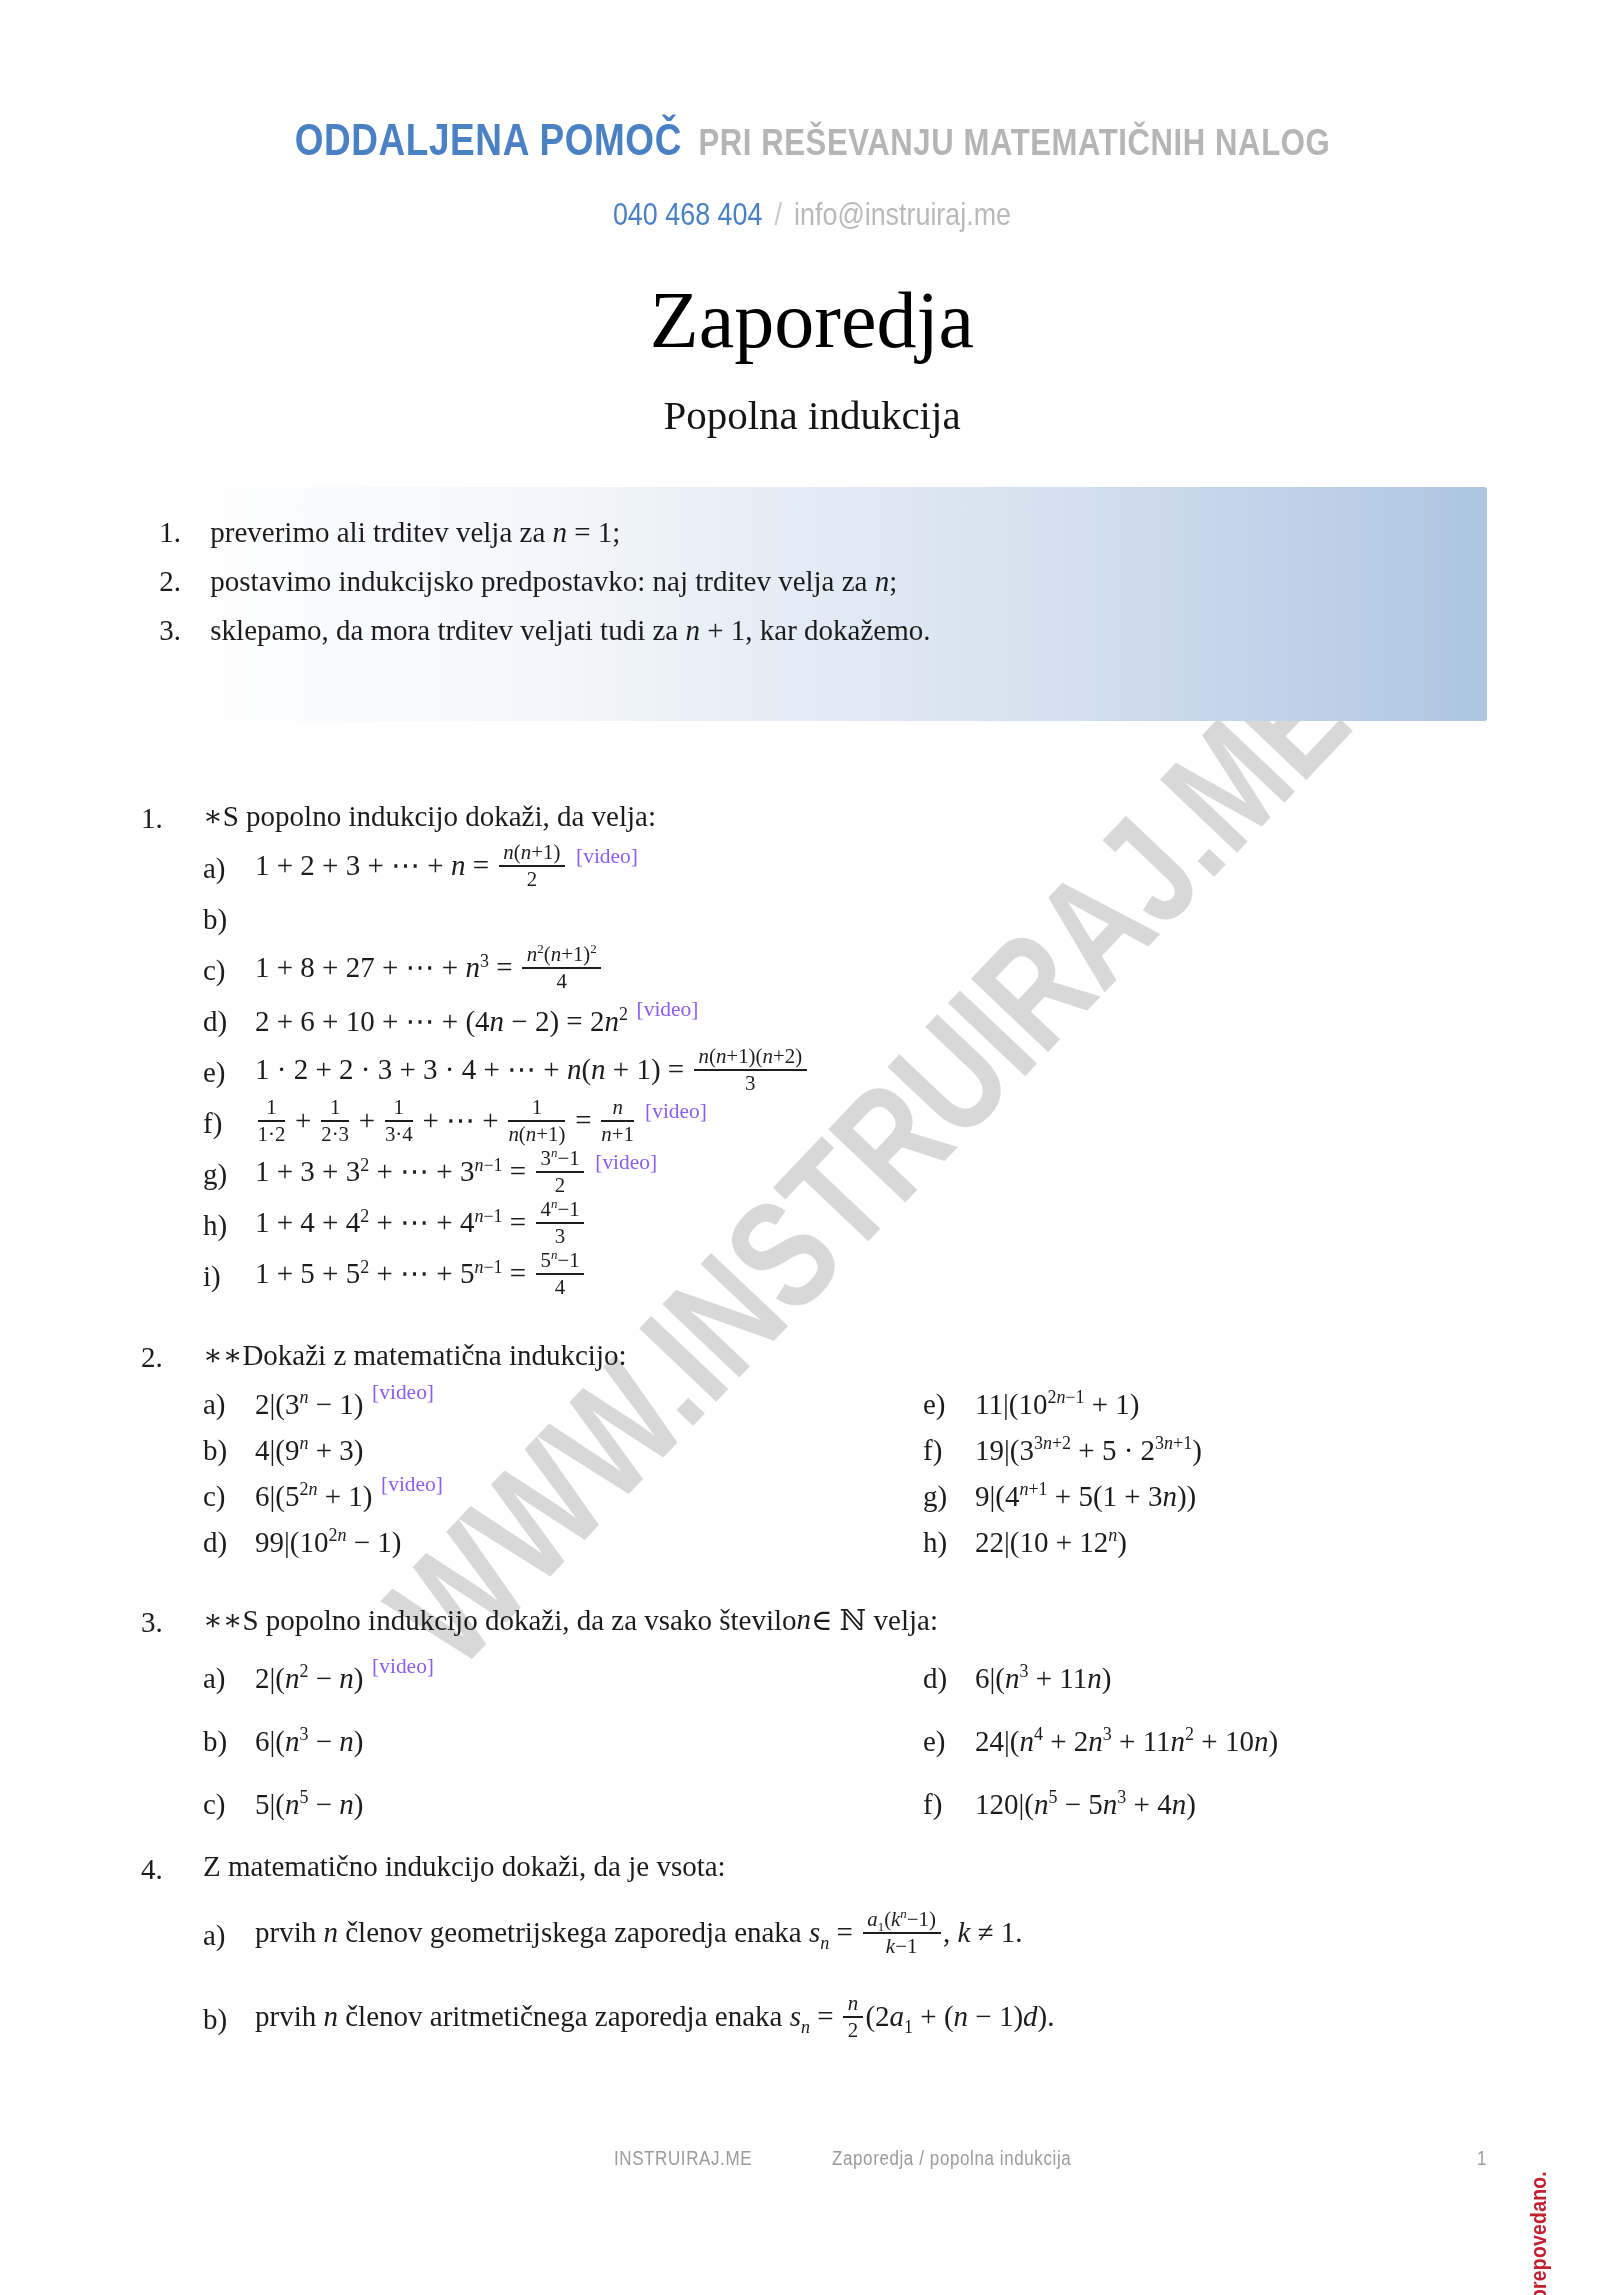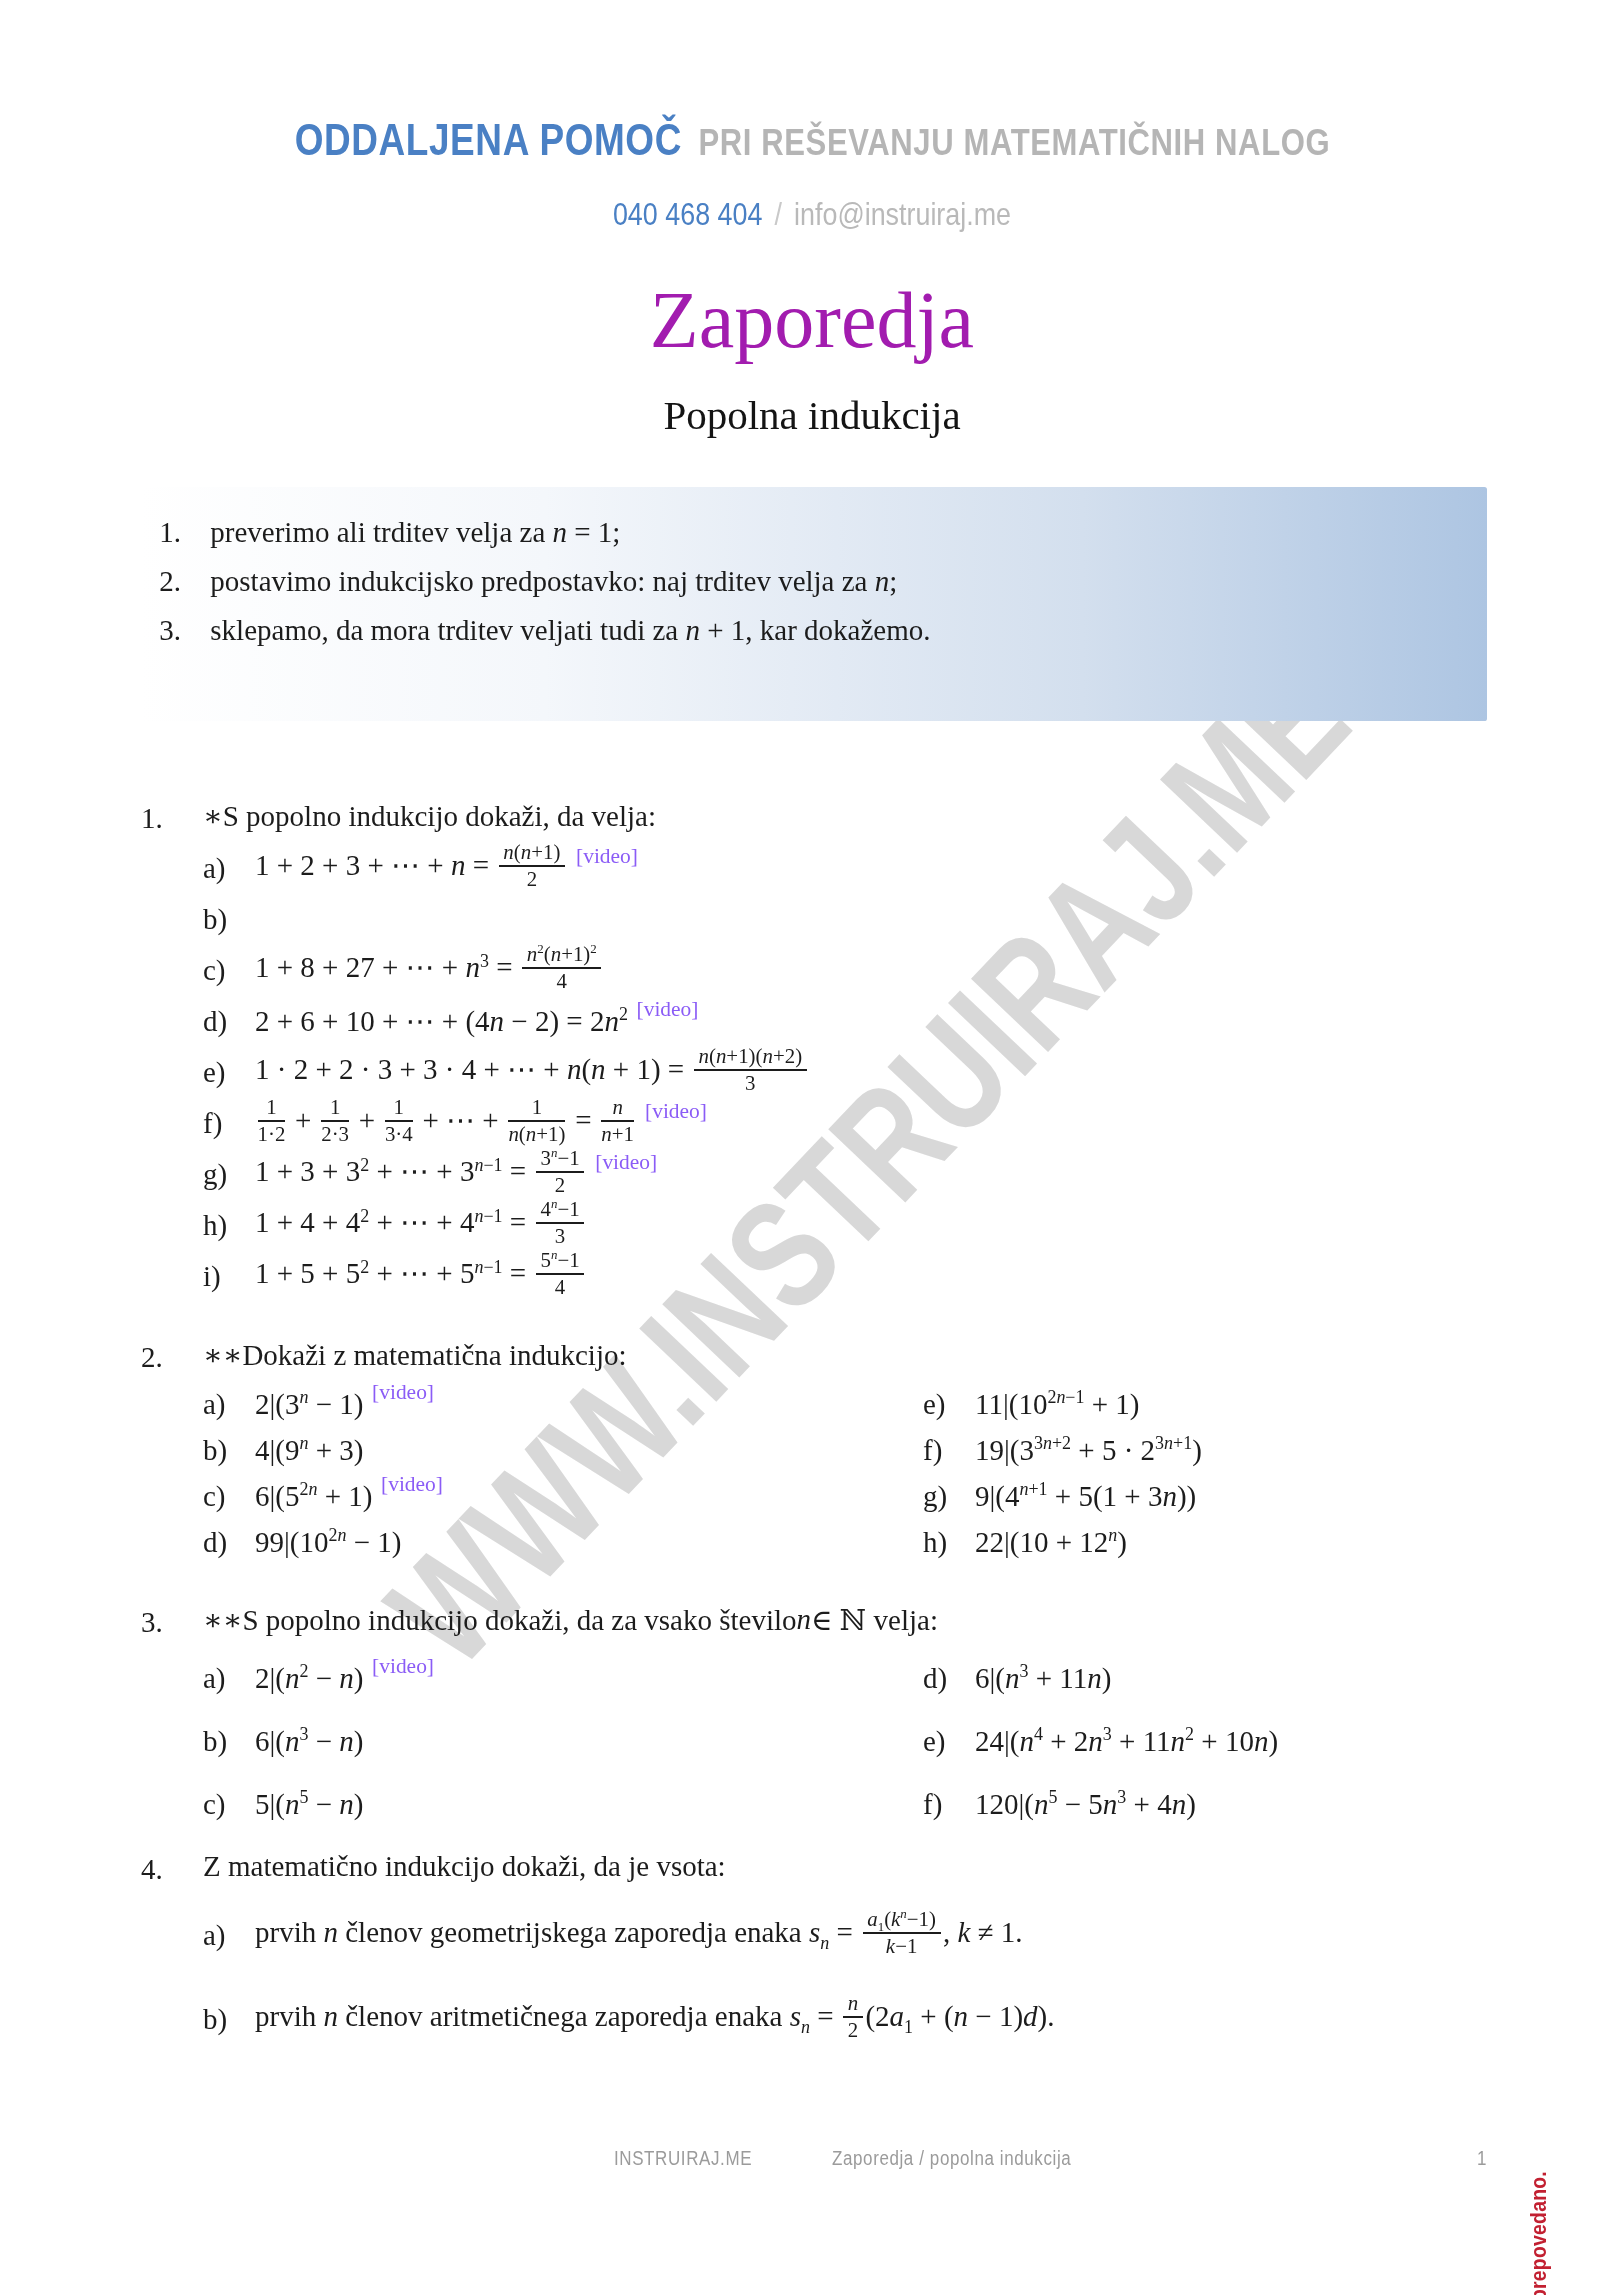--- a/index.html
+++ b/index.html
@@ -14,21 +14,21 @@
   .tagline{font-family:"Liberation Sans","DejaVu Sans",sans-serif;font-weight:bold;
          font-size:37px;color:#b5b5b5;letter-spacing:0.7px;margin-left:19.6px;}
   .contact-line{position:absolute;top:196px;left:0;width:100%;text-align:center;
          font-family:"Liberation Sans","DejaVu Sans",sans-serif;font-size:32px;}
   .phone{color:#4a80c4;}
   .contact-sep{color:#c9c9c9;margin:0 14.4px;}
   .email{color:#b9b9b9;}
 
   
   .doc-title{position:absolute;top:275px;left:0;width:100%;text-align:center;
-         font-size:80px;color:#a21caf;}
+         font-size:80px;color:#000000;}
   .doc-subtitle{position:absolute;top:391px;left:0;width:100%;text-align:center;
          font-size:41px;color:#141414;}
 
   
   .info-box{position:absolute;left:141px;top:487px;width:1346px;height:234px;z-index:1;
          border-radius:2.6px;
          background:linear-gradient(90deg,#ffffff 0%,#f4f7fb 30%,#d3dfee 70%,#adc5e2 100%);}
   .box-inner{padding:27.5px 26px 0 18.3px;font-size:29px;line-height:34px;}
   .box-intro{margin:0 0 17.7px 0;}
   .step{display:flex;margin-bottom:15px;}

